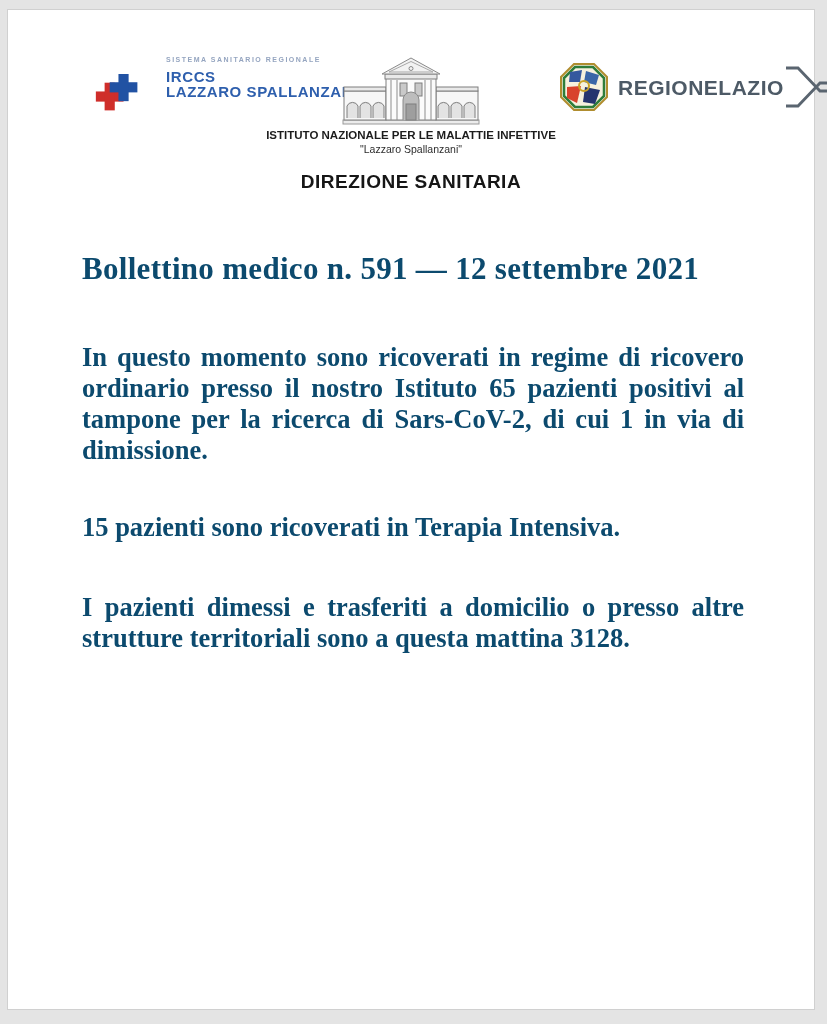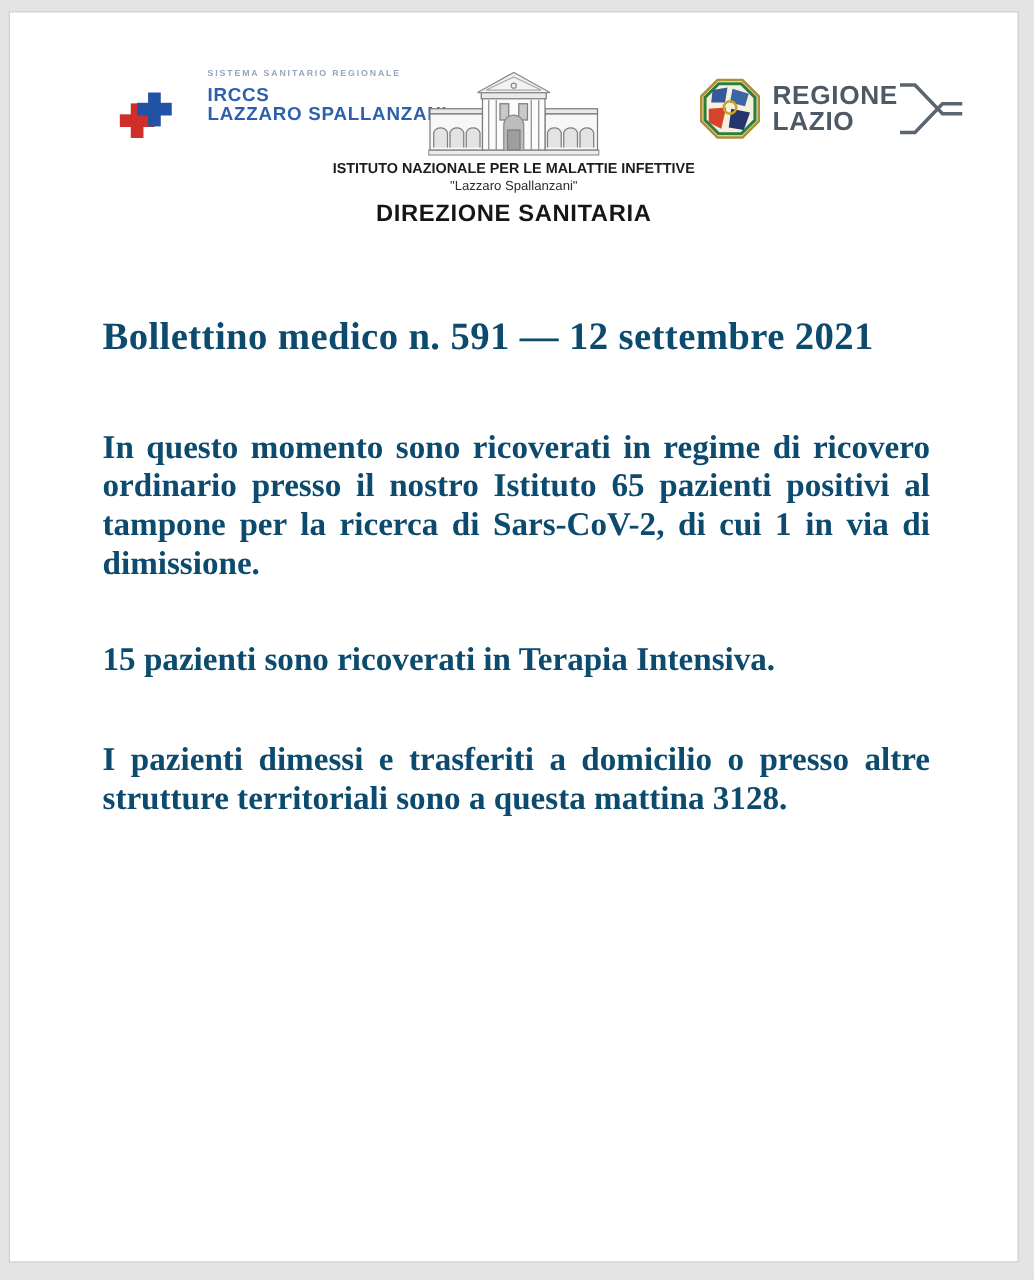--- a/index.html
+++ b/index.html
@@ -22,27 +22,27 @@
 
   
   .center-block{
     position:absolute;left:50%;top:44px;transform:translateX(-50%);
     width:460px;text-align:center;color:#1c1c1c;
   }
   .building-svg{display:block;margin:0 auto 3px auto;}
   .inst-line1{font-size:11.5px;font-weight:bold;white-space:nowrap;}
   .inst-line2{font-size:10.5px;color:#2d2d2d;margin-top:2px;}
   .inst-line3{font-size:10.5px;font-style:italic;color:#2d2d2d;margin-top:2px;}
-  .inst-line4{font-size:19px;font-weight:bold;letter-spacing:0.5px;margin-top:6px;color:#161616;}
+  .inst-line4{font-size:19px;font-weight:bold;letter-spacing:0.5px;margin-top:16px;color:#161616;}
 
   
   .right-logo{position:absolute;left:551px;top:52px;display:flex;align-items:center;}
   .emblem-svg{flex:0 0 auto;}
   .lazio-wordmark{display:flex;align-items:center;margin-left:9px;}
-  .lazio-text-col{display:flex;flex-direction:column;}
+  .lazio-text-col{display:flex;flex-direction:row;}
   .lazio-line{font-size:21px;font-weight:bold;color:#4d5a66;line-height:21px;letter-spacing:0.5px;white-space:nowrap;}
   .chevron-svg{margin-left:2px;}
 
   
   .serif{font-family:"Liberation Serif","DejaVu Serif",serif;font-weight:bold;color:#0c4a6e;}
   .title{position:absolute;left:74px;top:243px;font-size:31px;line-height:31px;letter-spacing:0.3px;white-space:nowrap;}
   .para{position:absolute;left:74px;right:70px;font-size:26.5px;line-height:31px;}
   .p1{top:332px;}
   .p2{top:502px;}
   .p3{top:582px;}

